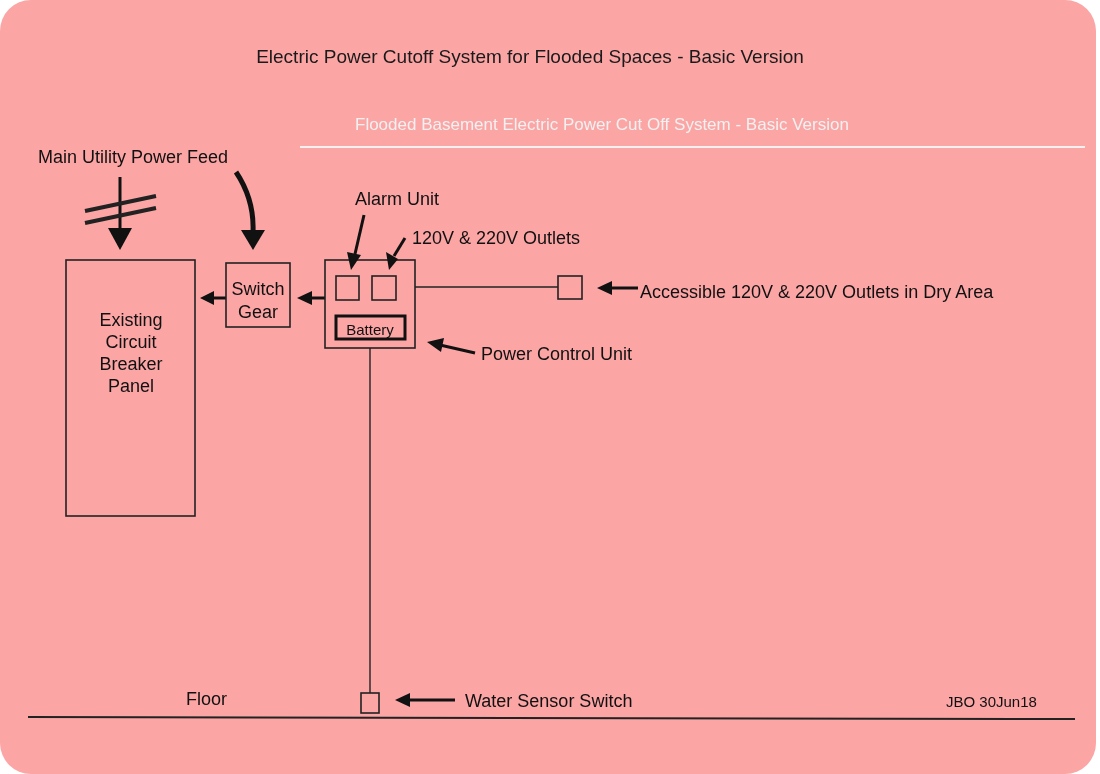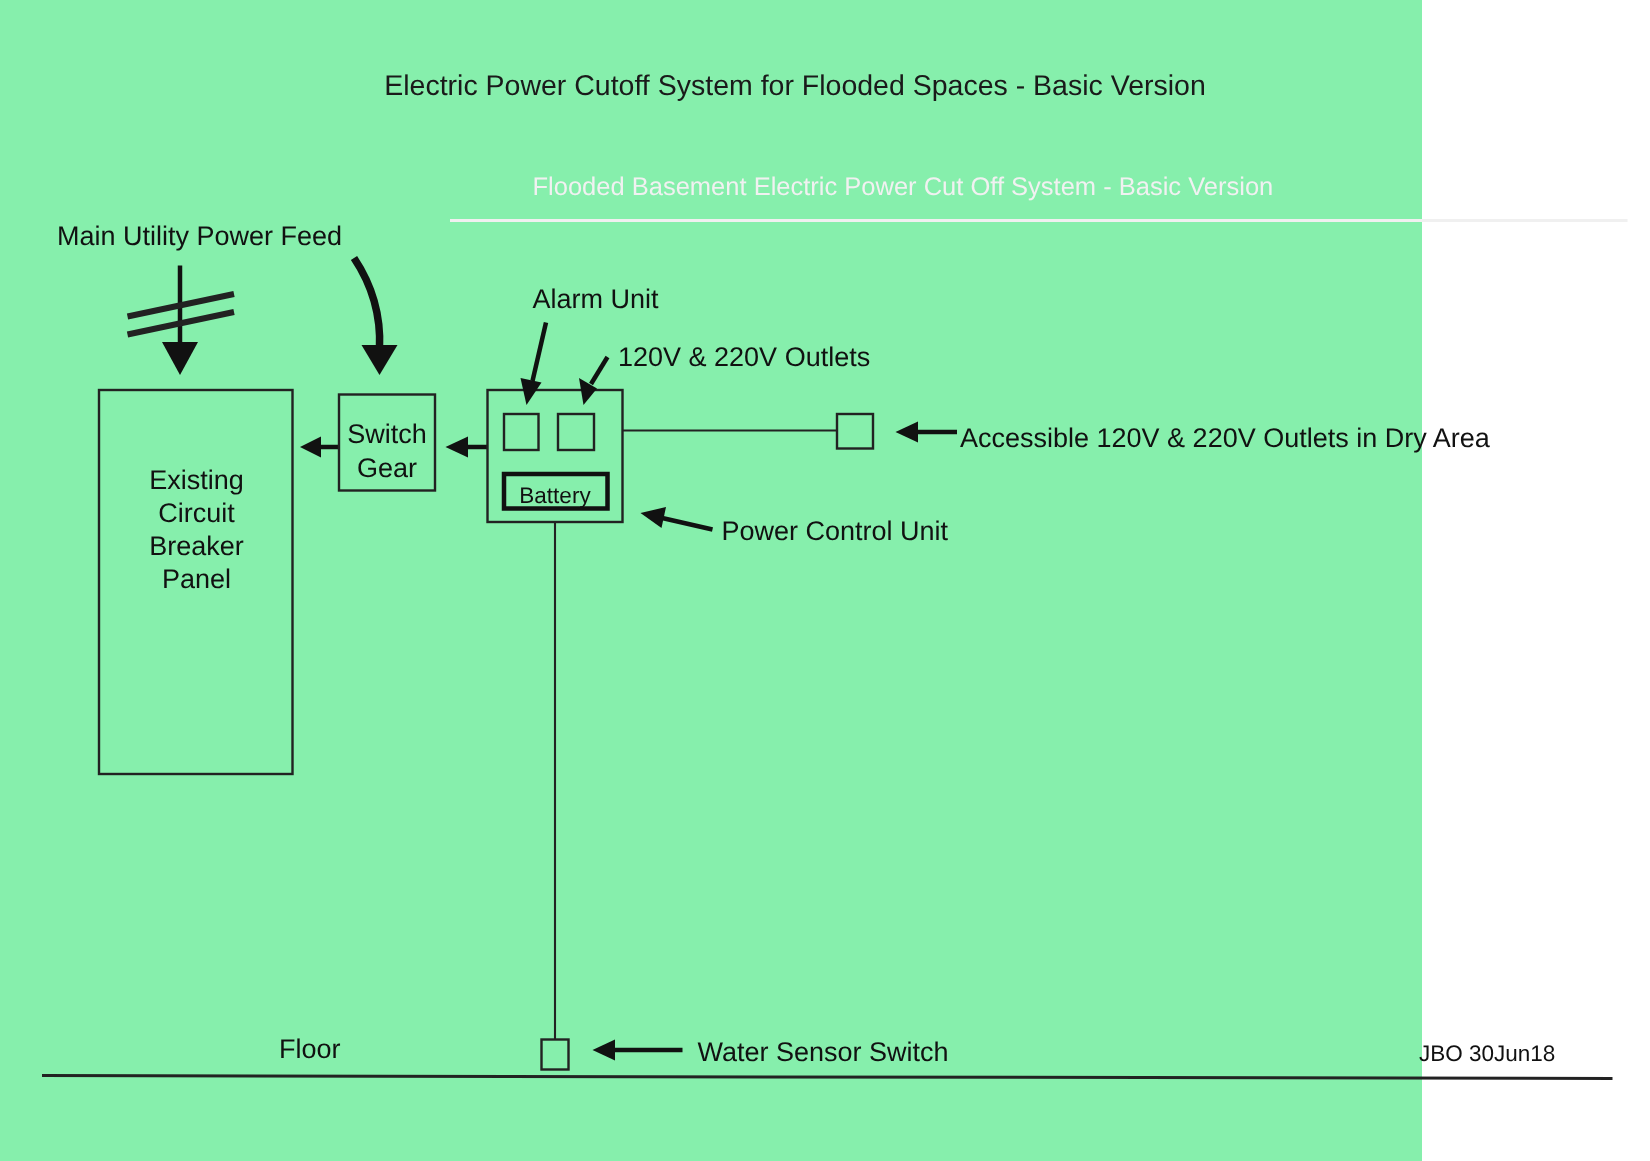--- a/index.html
+++ b/index.html
@@ -1,17 +1,17 @@
 <!DOCTYPE html>
 <html><head>
   <meta charset="utf-8">
   <style>
     html, body { margin: 0; padding: 0; background: #ffffff; }
     body { width: 1100px; height: 774px; position: relative; overflow: hidden; }
-    .page { position: absolute; left: 0; top: 0; width: 948px; height: 774px; background: #86efac; }
+    .page { position: absolute; left: 0; top: 0; width: 1096px; height: 774px; background: #fca5a5; border-radius: 31px; }
     svg.diagram { position: absolute; left: 0; top: 0; width: 1100px; height: 774px; }
     .t { font-family: "Liberation Sans", sans-serif; fill: #111111; }
     .title { font-size: 19px; fill: #1a1a1a; }
     .lbl { font-size: 18px; }
     .lbl-sm { font-size: 15px; }
     .box-text { font-size: 18px; }
     .ghost { font-family: "Liberation Sans", sans-serif; font-size: 17px; fill: #f1f1f1; }
   </style>
 </head>
 <body>

